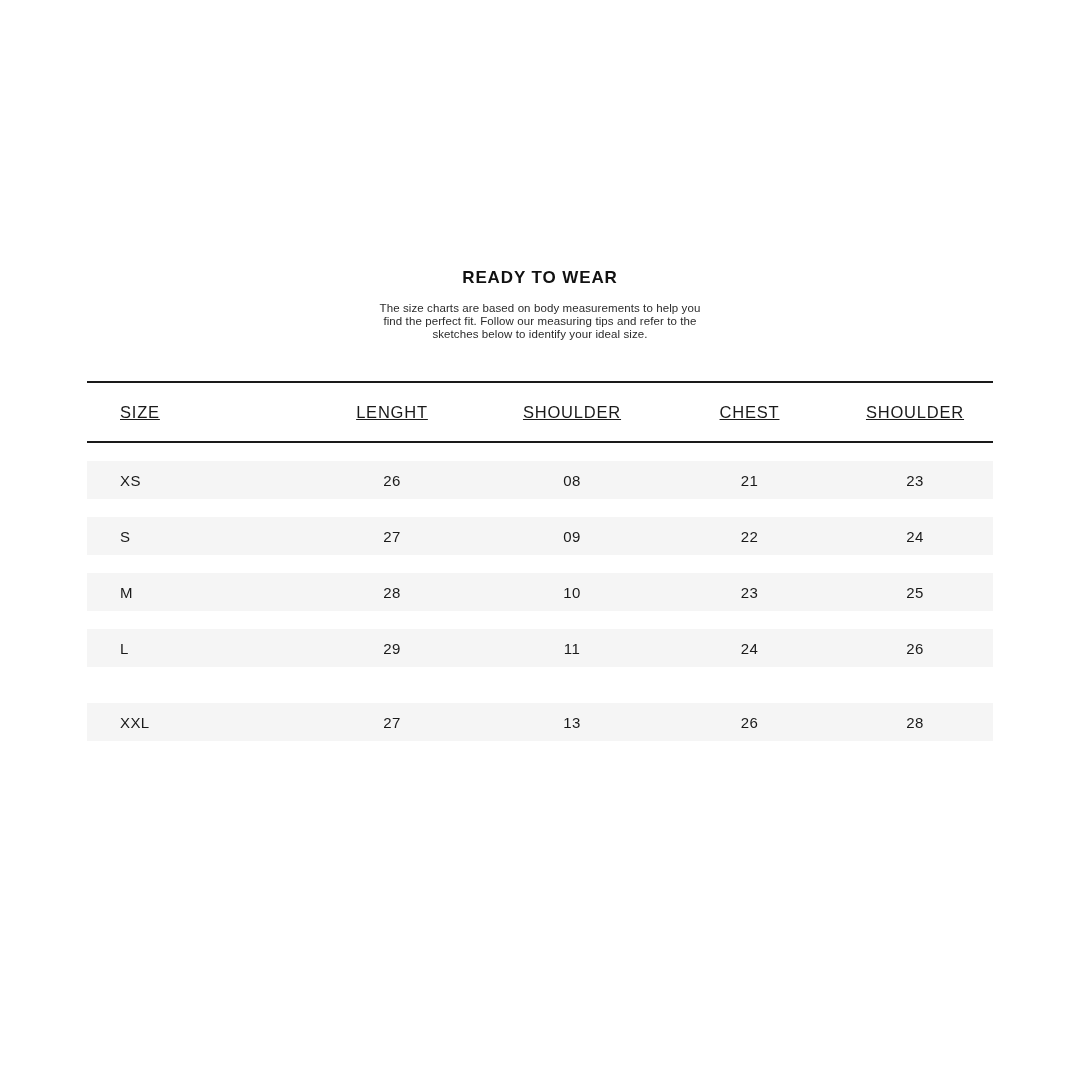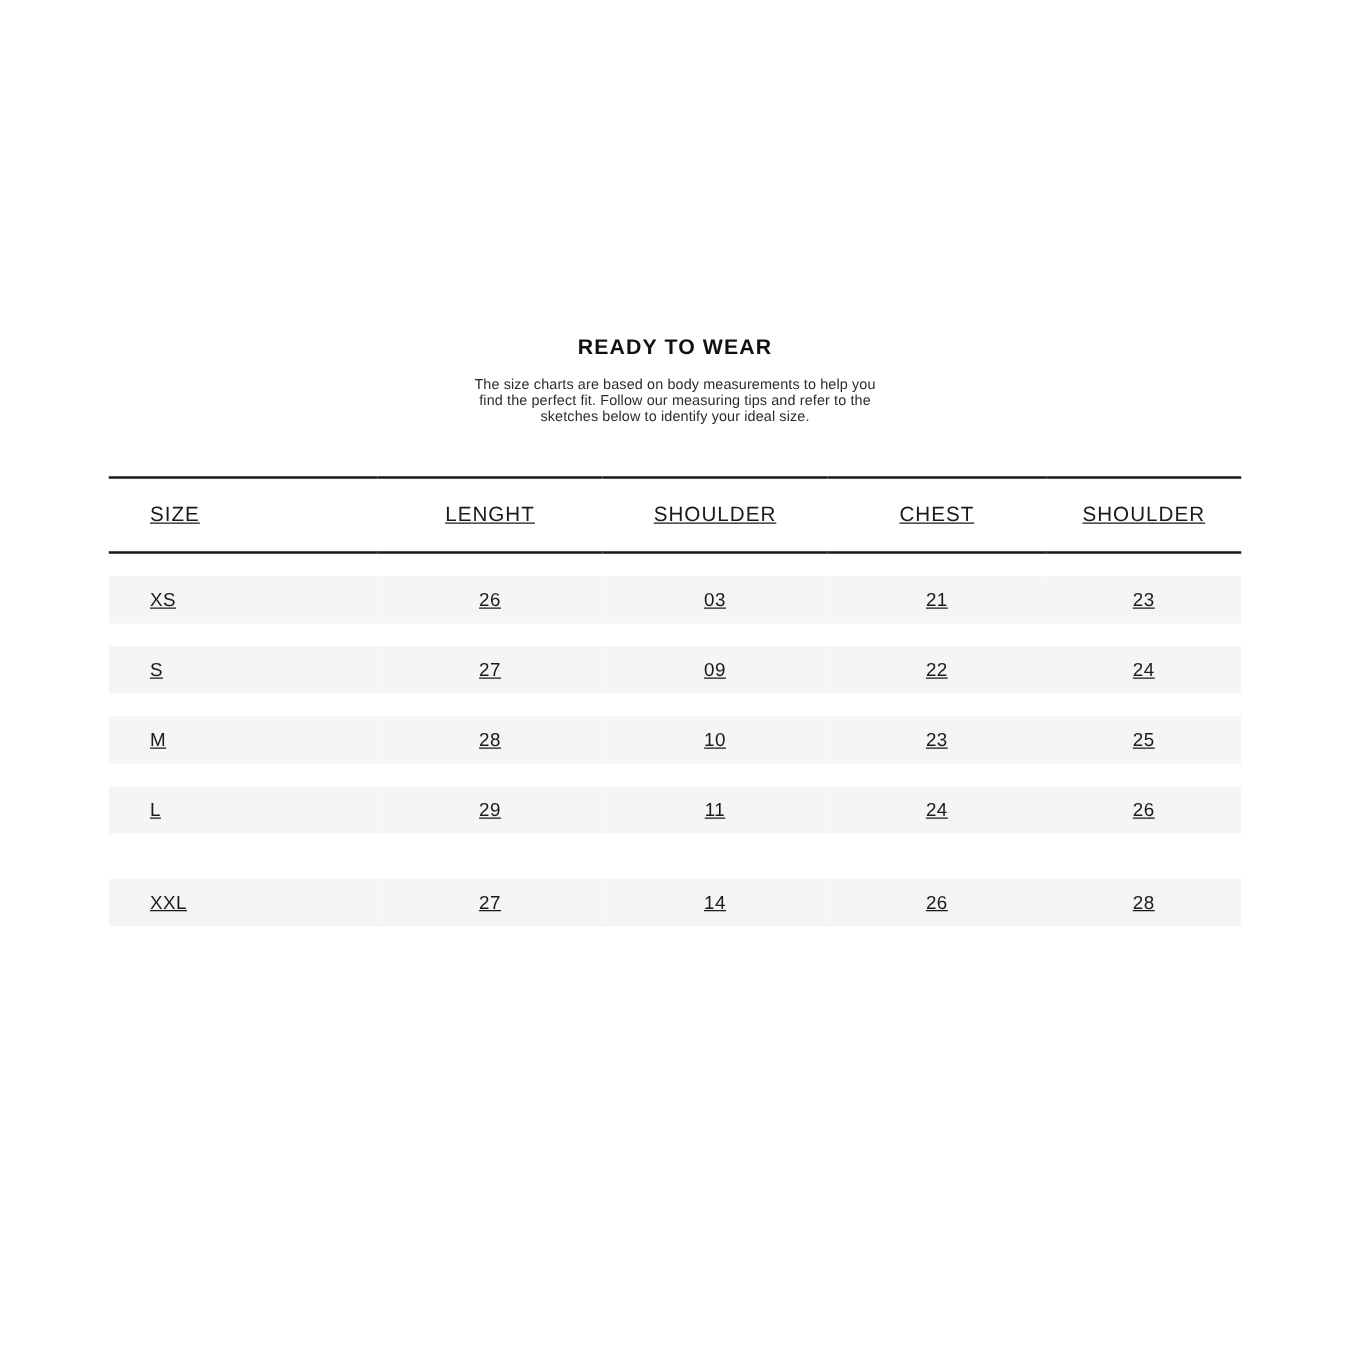--- a/index.html
+++ b/index.html
@@ -77,21 +77,20 @@
     background: #ffffff;
   }
   table.size-chart tbody tr.data-row td {
     background: #f5f5f5;
     height: 36px;
     font-size: 15px;
     color: #1a1a1a;
     text-align: center;
     letter-spacing: 0.4px;
     border: none;
-    text-decoration: underline;
   }
   table.size-chart tbody tr.data-row td.cell-size {
     text-align: left;
     padding-left: 33px;
     background: #f5f5f5;
   }
   
   col.c-size { width: 215px; }
   col.c-length { width: 180px; }
   col.c-sleeves { width: 180px; }
@@ -127,21 +126,21 @@
         </tr>
       </thead>
       <tbody>
         <tr class="spacer-row">
           <td colspan="5"></td>
         </tr>
 
         <tr class="data-row">
           <td class="cell-size">XS</td>
           <td>26</td>
-          <td>03</td>
+          <td>08</td>
           <td>21</td>
           <td>23</td>
         </tr>
         <tr class="spacer-row">
           <td colspan="5"></td>
         </tr>
 
         <tr class="data-row">
           <td class="cell-size">S</td>
           <td>27</td>
@@ -175,21 +174,21 @@
           <td colspan="5"></td>
         </tr>
 
         <tr class="spacer-row">
           <td colspan="5"></td>
         </tr>
 
         <tr class="data-row">
           <td class="cell-size">XXL</td>
           <td>27</td>
-          <td>14</td>
+          <td>13</td>
           <td>26</td>
           <td>28</td>
         </tr>
       </tbody>
     </table>
   </div>
 
 </div>
 
 </body></html>

